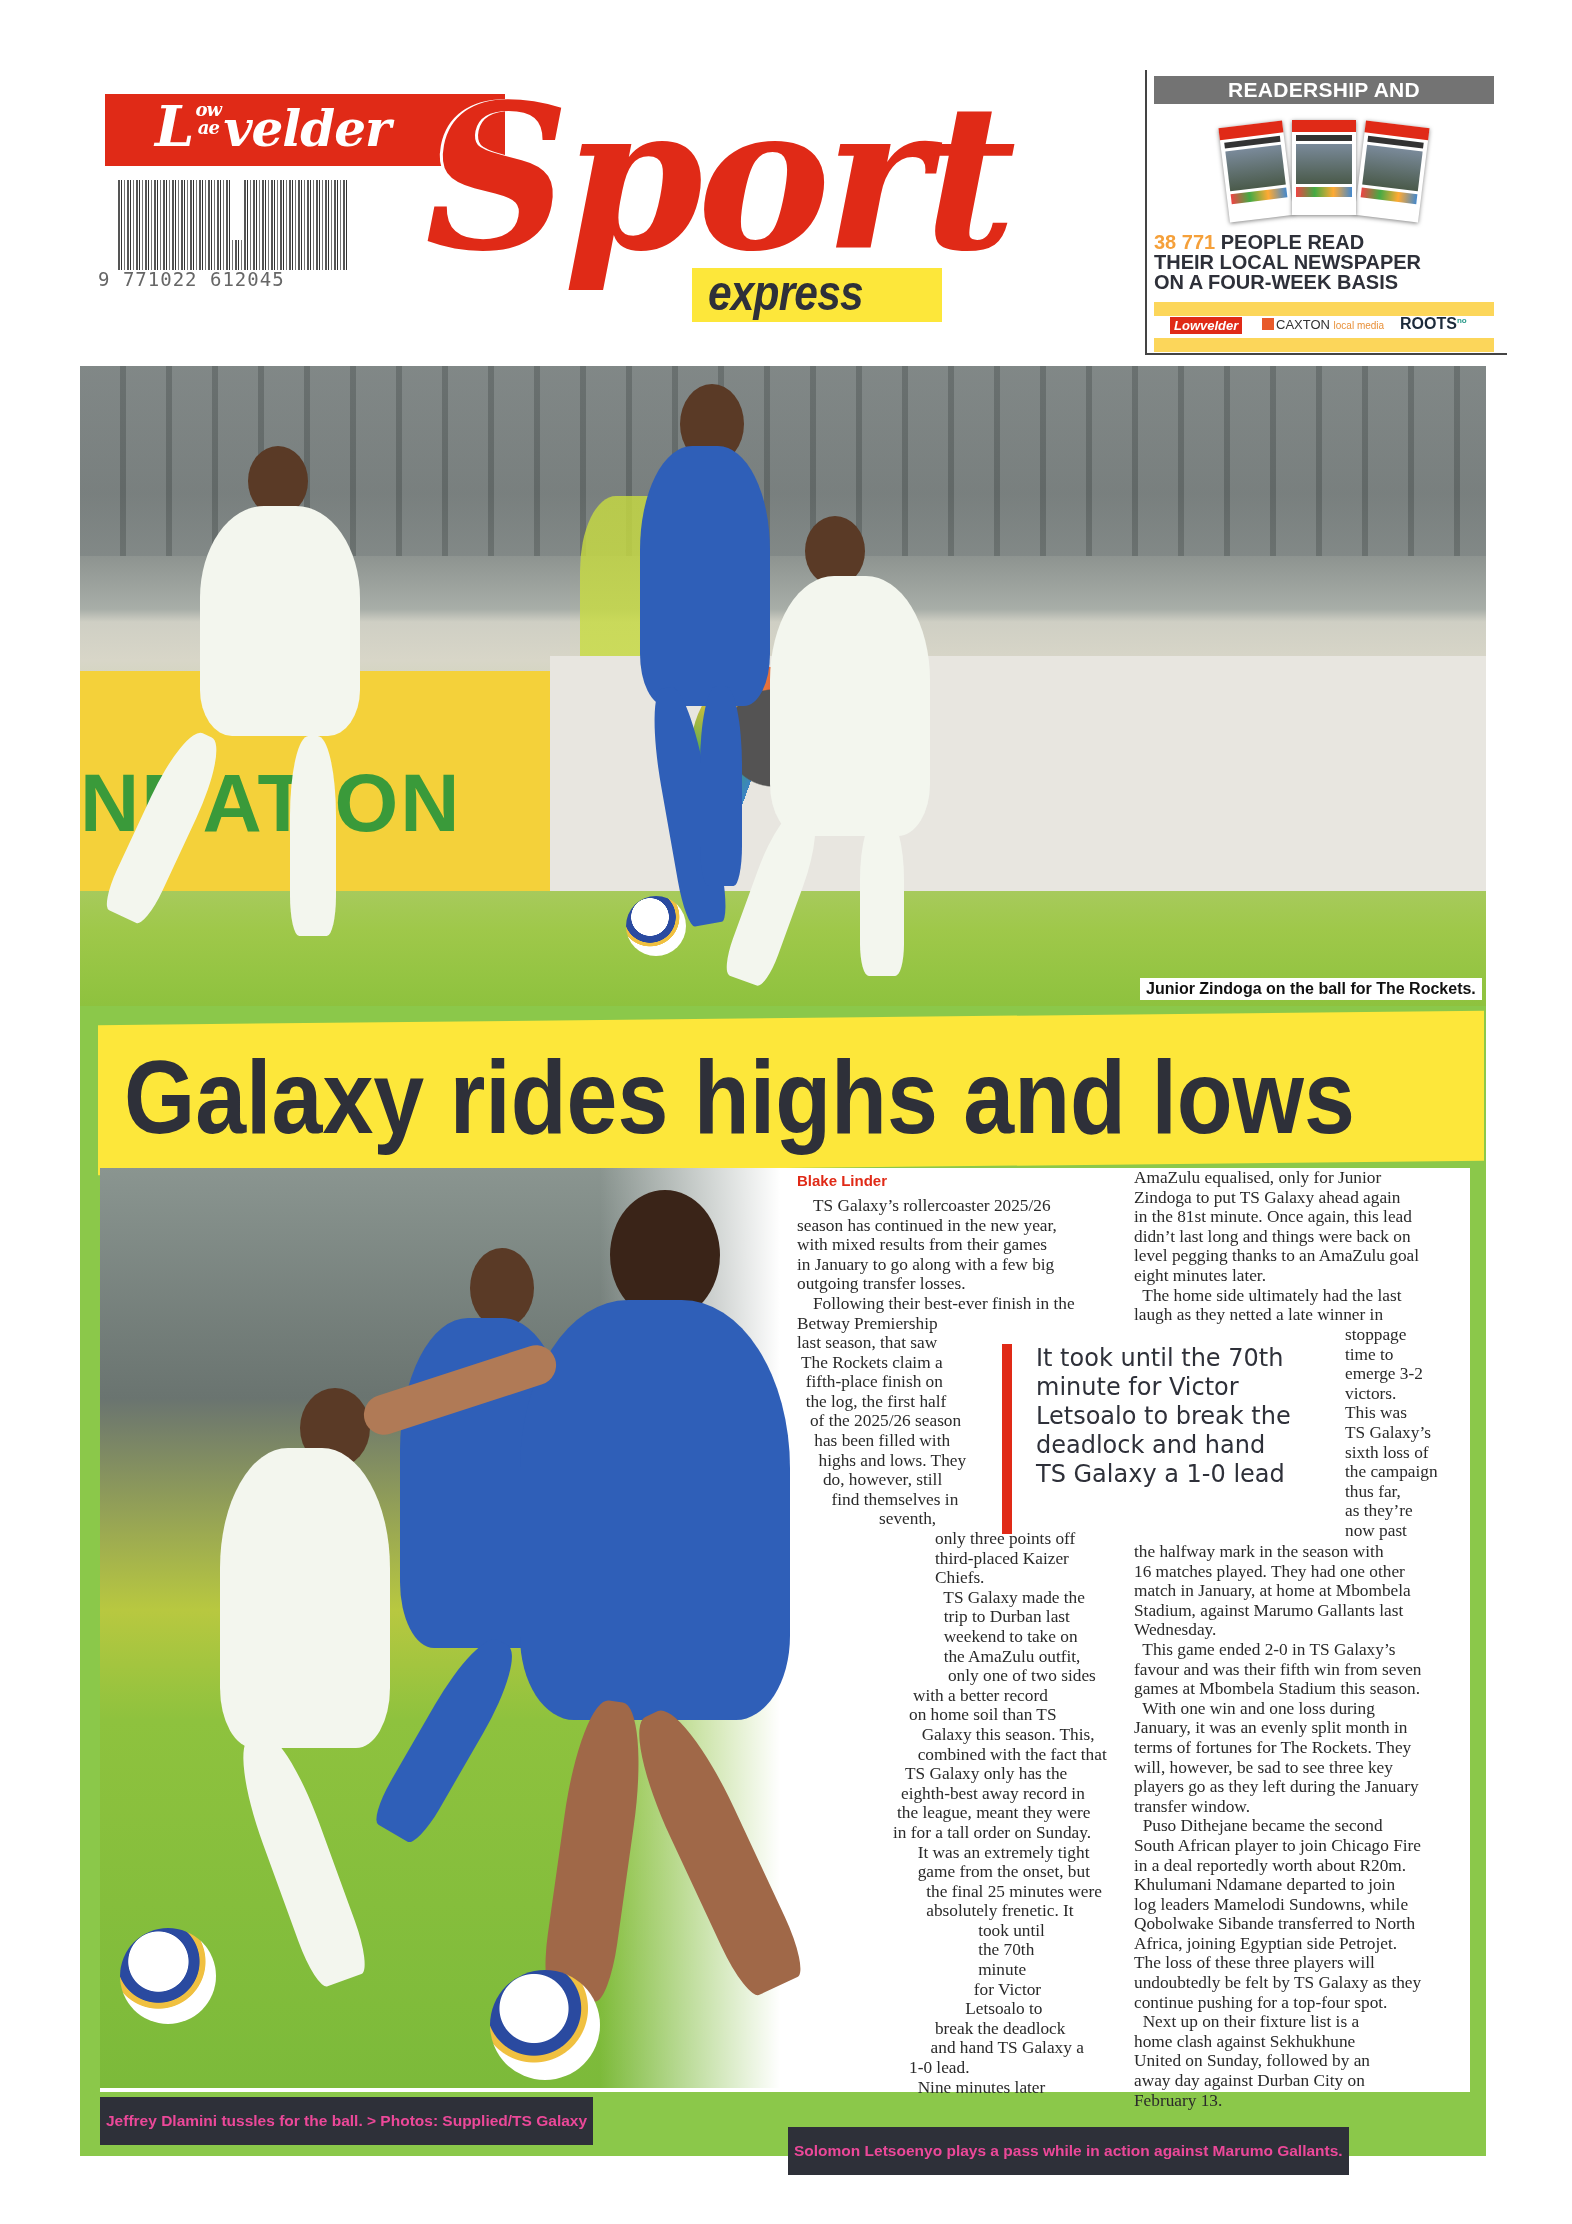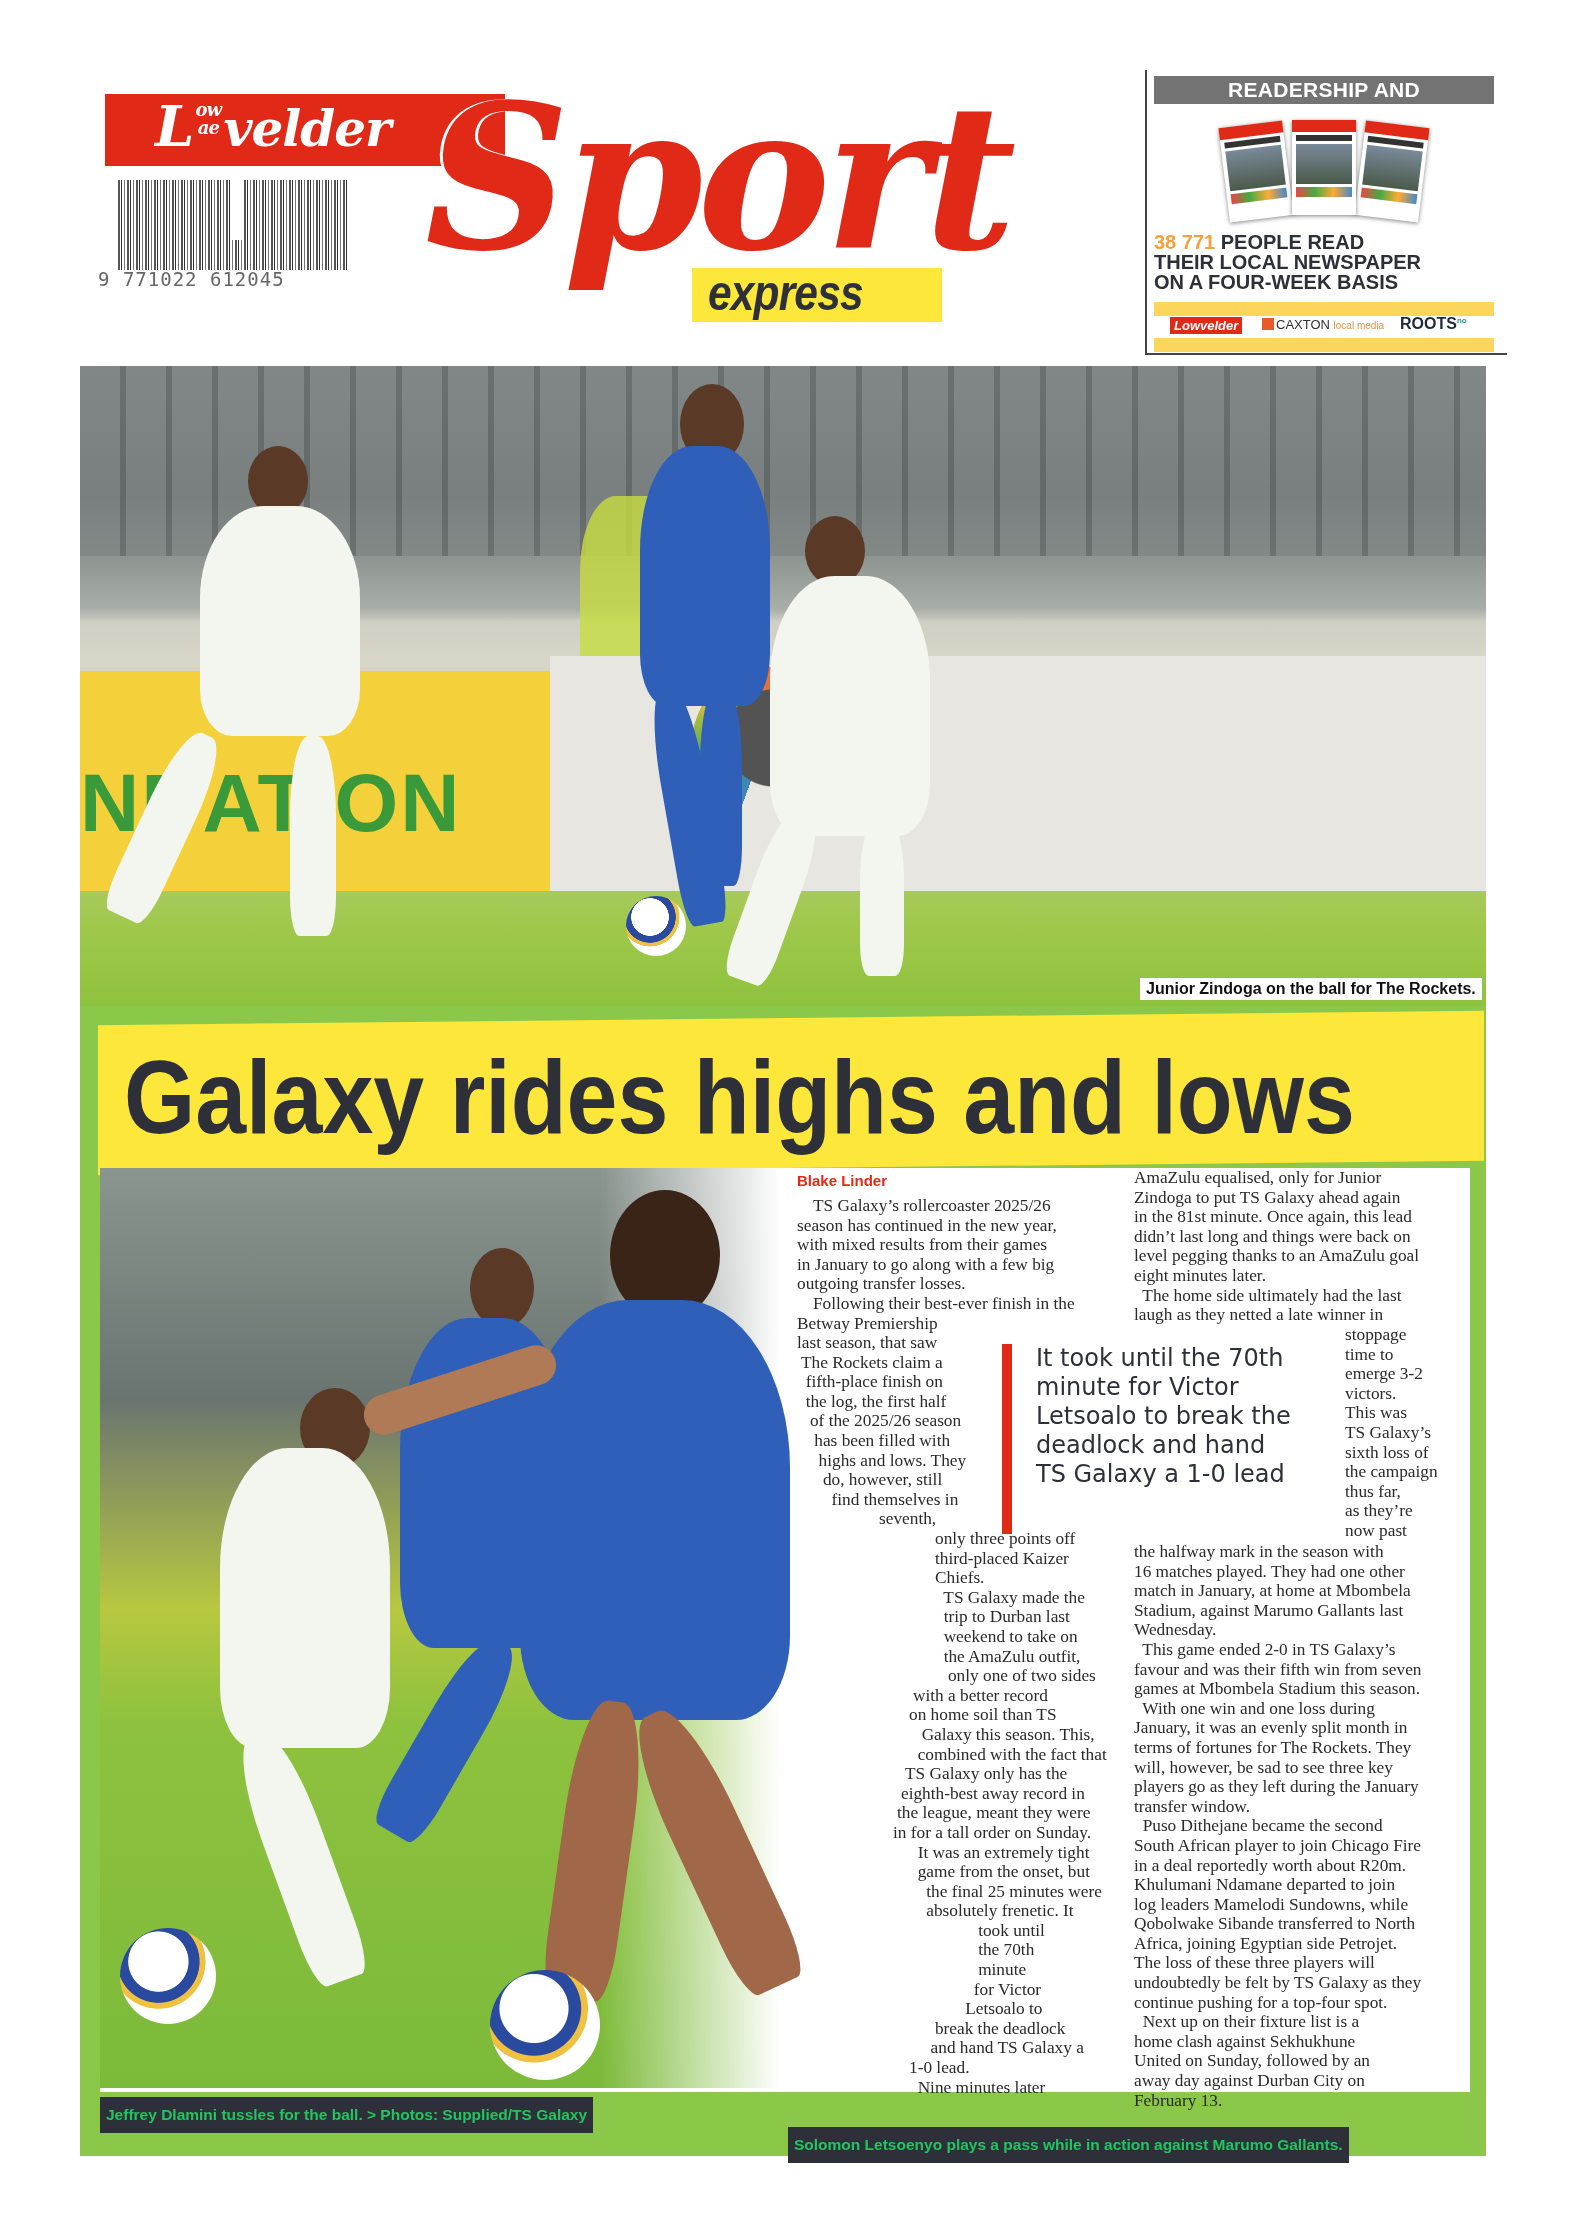--- a/index.html
+++ b/index.html
@@ -147,22 +147,22 @@
   }
   .col { position: absolute; font-size: 17.3px; line-height: 19.6px; color: #2a2a2a; }
   .col p { white-space: pre; }
   .ind { text-indent: 16px; }
   .pullquote {
     position: absolute; left: 1002px; top: 1344px; width: 300px; height: 190px;
     border-left: 10px solid #e02a17; padding-left: 24px;
     font-family: "DejaVu Sans", sans-serif; font-size: 24px; line-height: 29px; color: #2e3039;
   }
   .caption-dark {
-    position: absolute; background: #2e3039; color: #22c55e; font-family: "Liberation Sans", sans-serif;
-    font-weight: bold; font-size: 15.5px; padding: 9px 6px; white-space: nowrap;
+    position: absolute; background: #2e3039; color: #ec4899; font-family: "Liberation Sans", sans-serif;
+    font-weight: bold; font-size: 15.5px; padding: 15px 6px; white-space: nowrap;
   }
 </style>
 </head>
 <body>
 
 <div class="masthead">
   <div class="lv-bar">
     <div class="lv-logo">
       <span class="L">L</span><span class="sub"><span>ow</span><br><span>ae</span></span><span>velder</span>
     </div>

